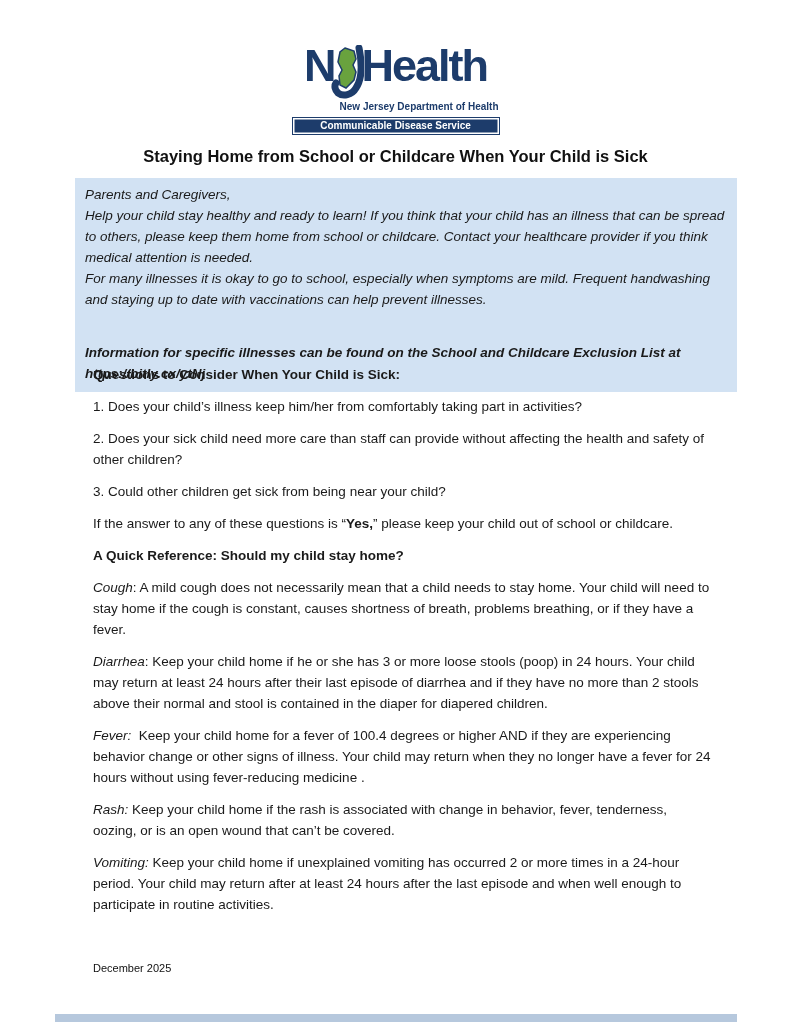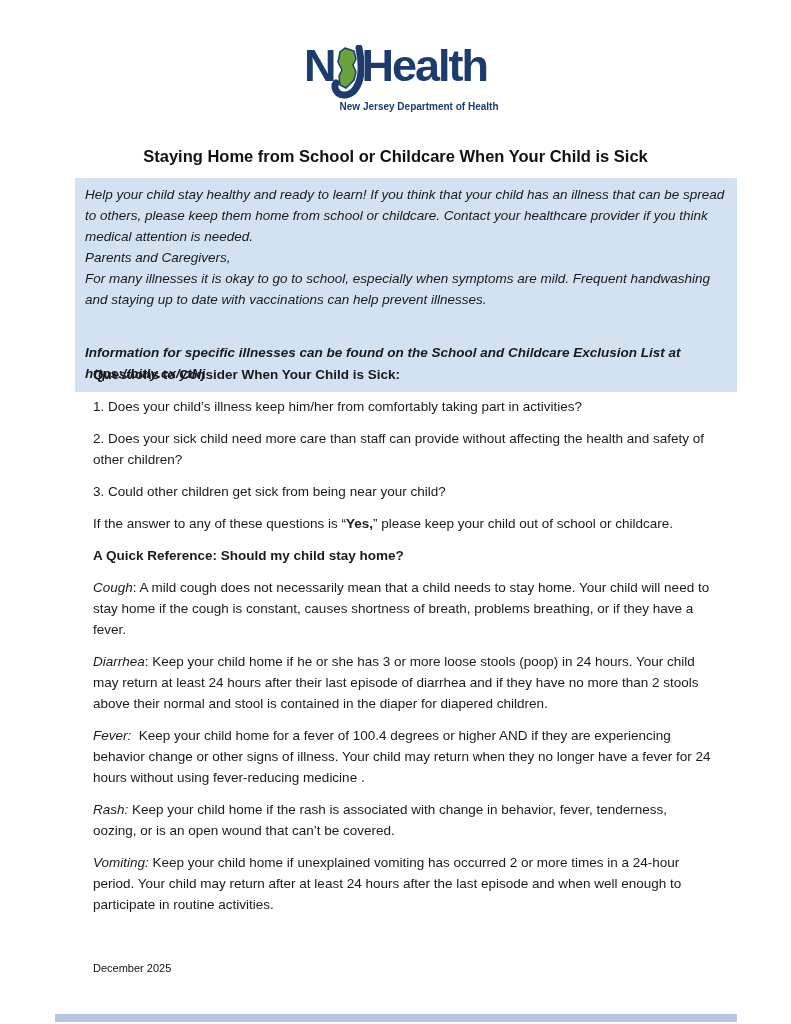--- a/index.html
+++ b/index.html
@@ -124,28 +124,29 @@
         <span>N</span>
         <span class="nj-shape">
           <svg width="34" height="56" viewBox="0 0 34 56" aria-hidden="true">
             <path d="M29,3 C32,18 32,34 26,43 C22,50 13,52 8,48 C5,45 4,41 6,38" fill="none" stroke="#1d3c6b" stroke-width="7" stroke-linecap="round"></path>
             <path d="M15,3 L24,6 L26,14 L23,20 L26,27 L24,35 L16,43 L10,40 L9,31 L12,25 L8,17 L10,7 Z" fill="#69a23e" stroke="#1d3c6b" stroke-width="1.5"></path>
           </svg>
         </span>
         <span>Health</span>
       </div>
       <div class="logo-dept">New Jersey Department of Health</div>
+      <div class="logo-service">Communicable Disease Service</div>
     </div>
   </div>
 
   <div class="doc-title">Staying Home from School or Childcare When Your Child is Sick</div>
 
   <div class="intro-box">
+    <p>Parents and Caregivers,</p>
     <p>Help your child stay healthy and ready to learn! If you think that your child has an illness that can be spread to others, please keep them home from school or childcare. Contact your healthcare provider if you think medical attention is needed.</p>
-    <p>Parents and Caregivers,</p>
     <p>For many illnesses it is okay to go to school, especially when symptoms are mild. Frequent handwashing and staying up to date with vaccinations can help prevent illnesses.</p>
     <p class="bold">Information for specific illnesses can be found on the School and Childcare Exclusion List at https://bitly.cx/ytNj</p>
   </div>
 
   <div class="body-content">
 
     <p class="heading">Questions to Consider When Your Child is Sick:</p>
     <p>1. Does your child’s illness keep him/her from comfortably taking part in activities?</p>
     <p>2. Does your sick child need more care than staff can provide without affecting the health and safety of other children?</p>
     <p>3. Could other children get sick from being near your child?</p>

